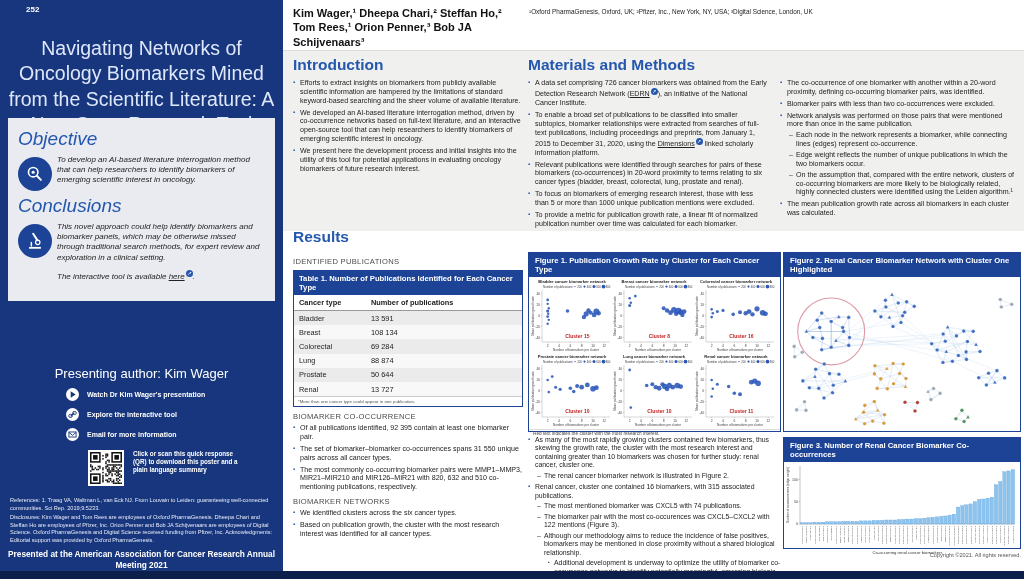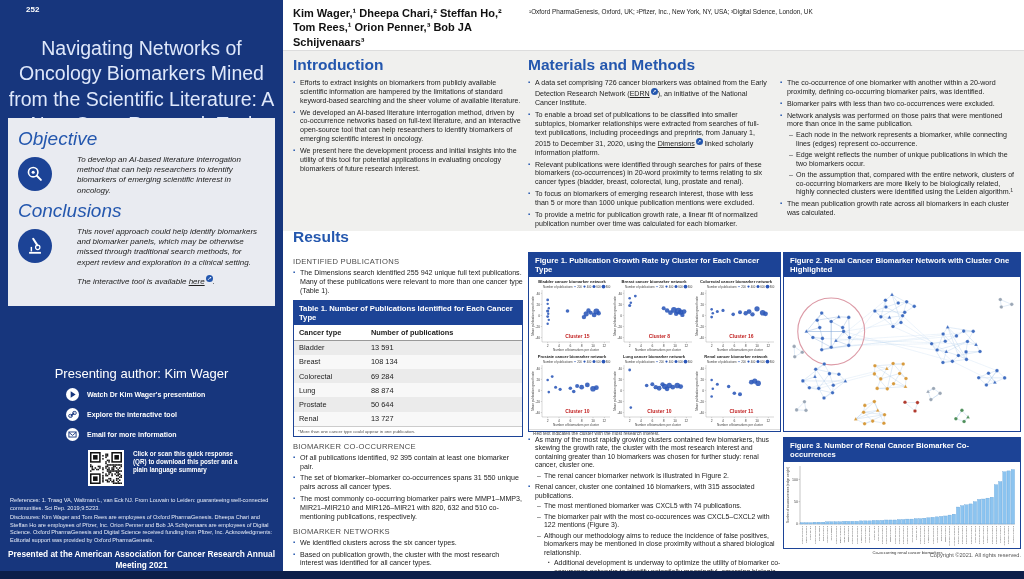--- a/index.html
+++ b/index.html
@@ -7,21 +7,21 @@
   svg text{font-family:"Liberation Sans",sans-serif;}
 
   
   .sidebar{position:absolute;left:0;top:0;width:283px;height:579px;background:#17367d;color:#fff;}
   .page-num{position:absolute;left:26px;top:5px;font-size:8px;font-weight:bold;color:#fff;}
   .poster-title{position:absolute;left:8px;right:8px;top:36px;text-align:center;color:#dfe8fb;
     font-size:19.5px;line-height:1.3;font-weight:400;}
   .obj-box{position:absolute;left:8px;right:8px;top:118px;background:#e9ebf1;color:#222;
     padding:8px 10px 8px 10px;box-sizing:border-box;font-style:italic;}
   .obj-box h2{margin:2px 0 5px 0;color:#2457ae;font-size:19px;font-weight:500;}
-  .icon-row{display:flex;gap:25px;margin-bottom:4px;}
+  .icon-row{display:flex;gap:5px;margin-bottom:4px;}
   .circle-icon{flex:0 0 auto;width:34px;height:34px;border-radius:50%;background:#1c4396;
     display:flex;align-items:center;justify-content:center;margin-top:2px;}
   .obj-text{font-size:8px;line-height:1.28;color:#222;}
   .obj-text p{margin:0 0 7px 0;}
   .ulink{text-decoration:underline;cursor:pointer;color:#222;}
   .ext-badge{display:inline-block;width:7px;height:7px;border-radius:50%;background:#2457ae;color:#fff;
     font-size:5px;line-height:7px;text-align:center;vertical-align:super;margin-left:1px;}
   .presenting{position:absolute;left:0;right:0;top:366px;text-align:center;font-size:13px;color:#fff;}
   .side-links{position:absolute;left:66px;top:384px;}
   .side-link{display:flex;align-items:center;gap:8px;height:20px;cursor:pointer;}
@@ -322,23 +322,20 @@
             <li>The mean publication growth rate across all biomarkers in each cluster was calculated.</li>
           </ul>
         </div>
       </div>
     </div>
 
     <h2 class="sec-head results-head">Results</h2>
 
     <div class="col1">
       <div class="subhead">IDENTIFIED PUBLICATIONS</div>
-      <ul class="blt l1">
-        <li>The Dimensions search identified 255 942 unique full text publications. Many of these publications were relevant to more than one cancer type (Table 1).</li>
-      </ul>
 
       <div class="tbl">
         <div class="tbl-cap">Table 1.  Number of Publications Identified for Each Cancer Type</div>
         <table class="t1">
           <thead>
             <tr>
               <th>Cancer type</th>
               <th class="num">Number of publications</th>
             </tr>
           </thead>

